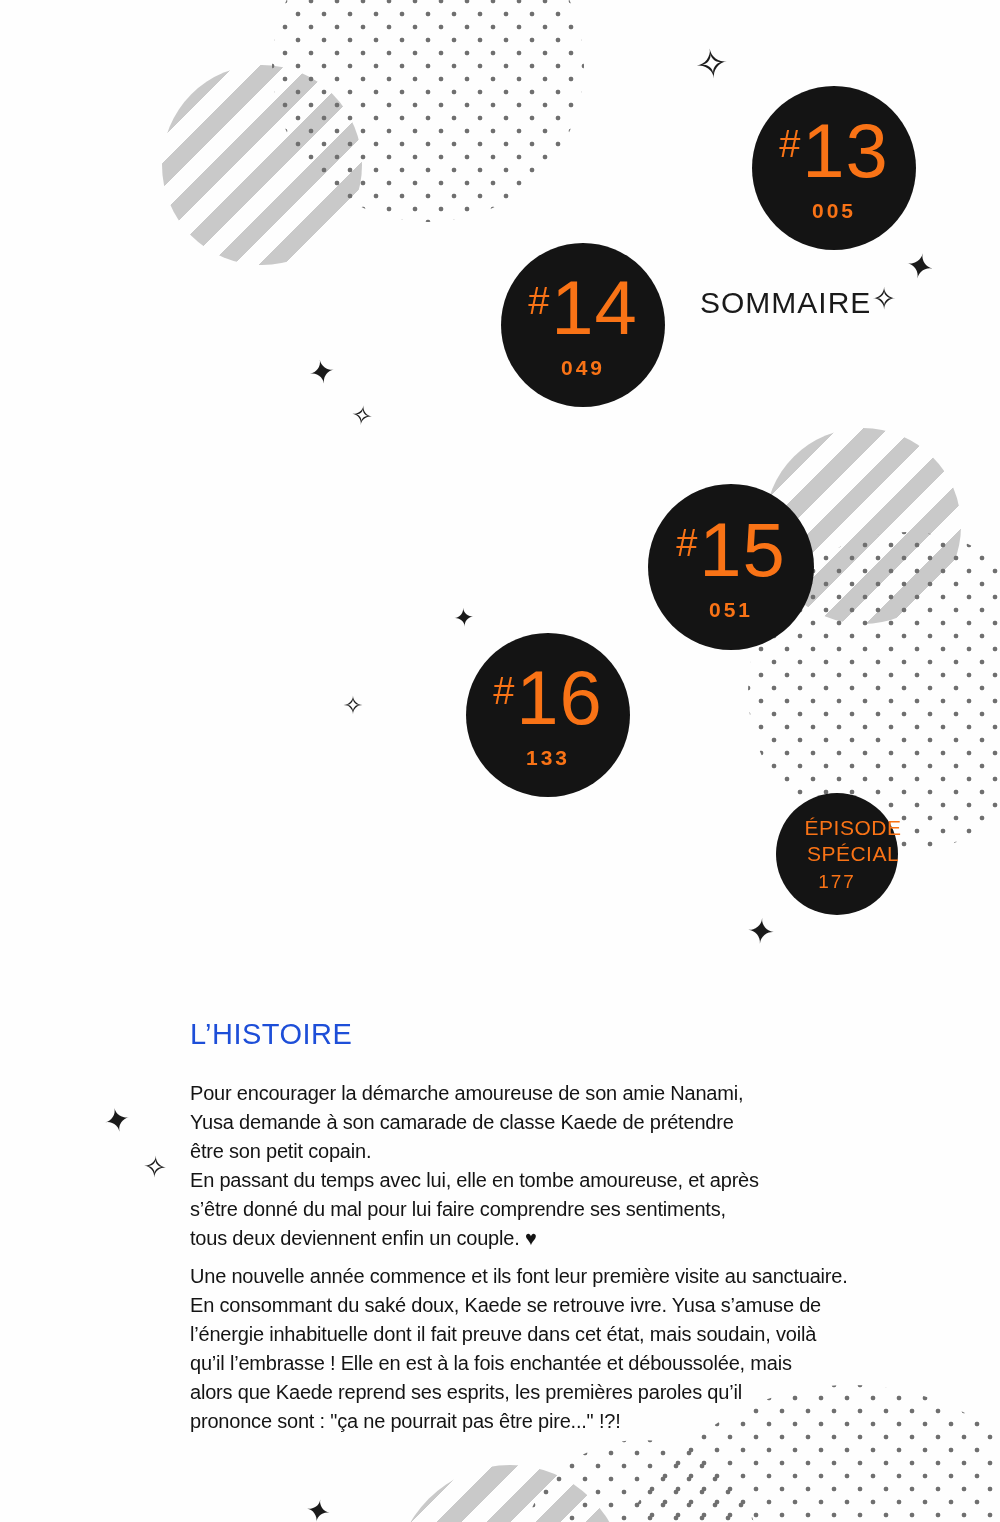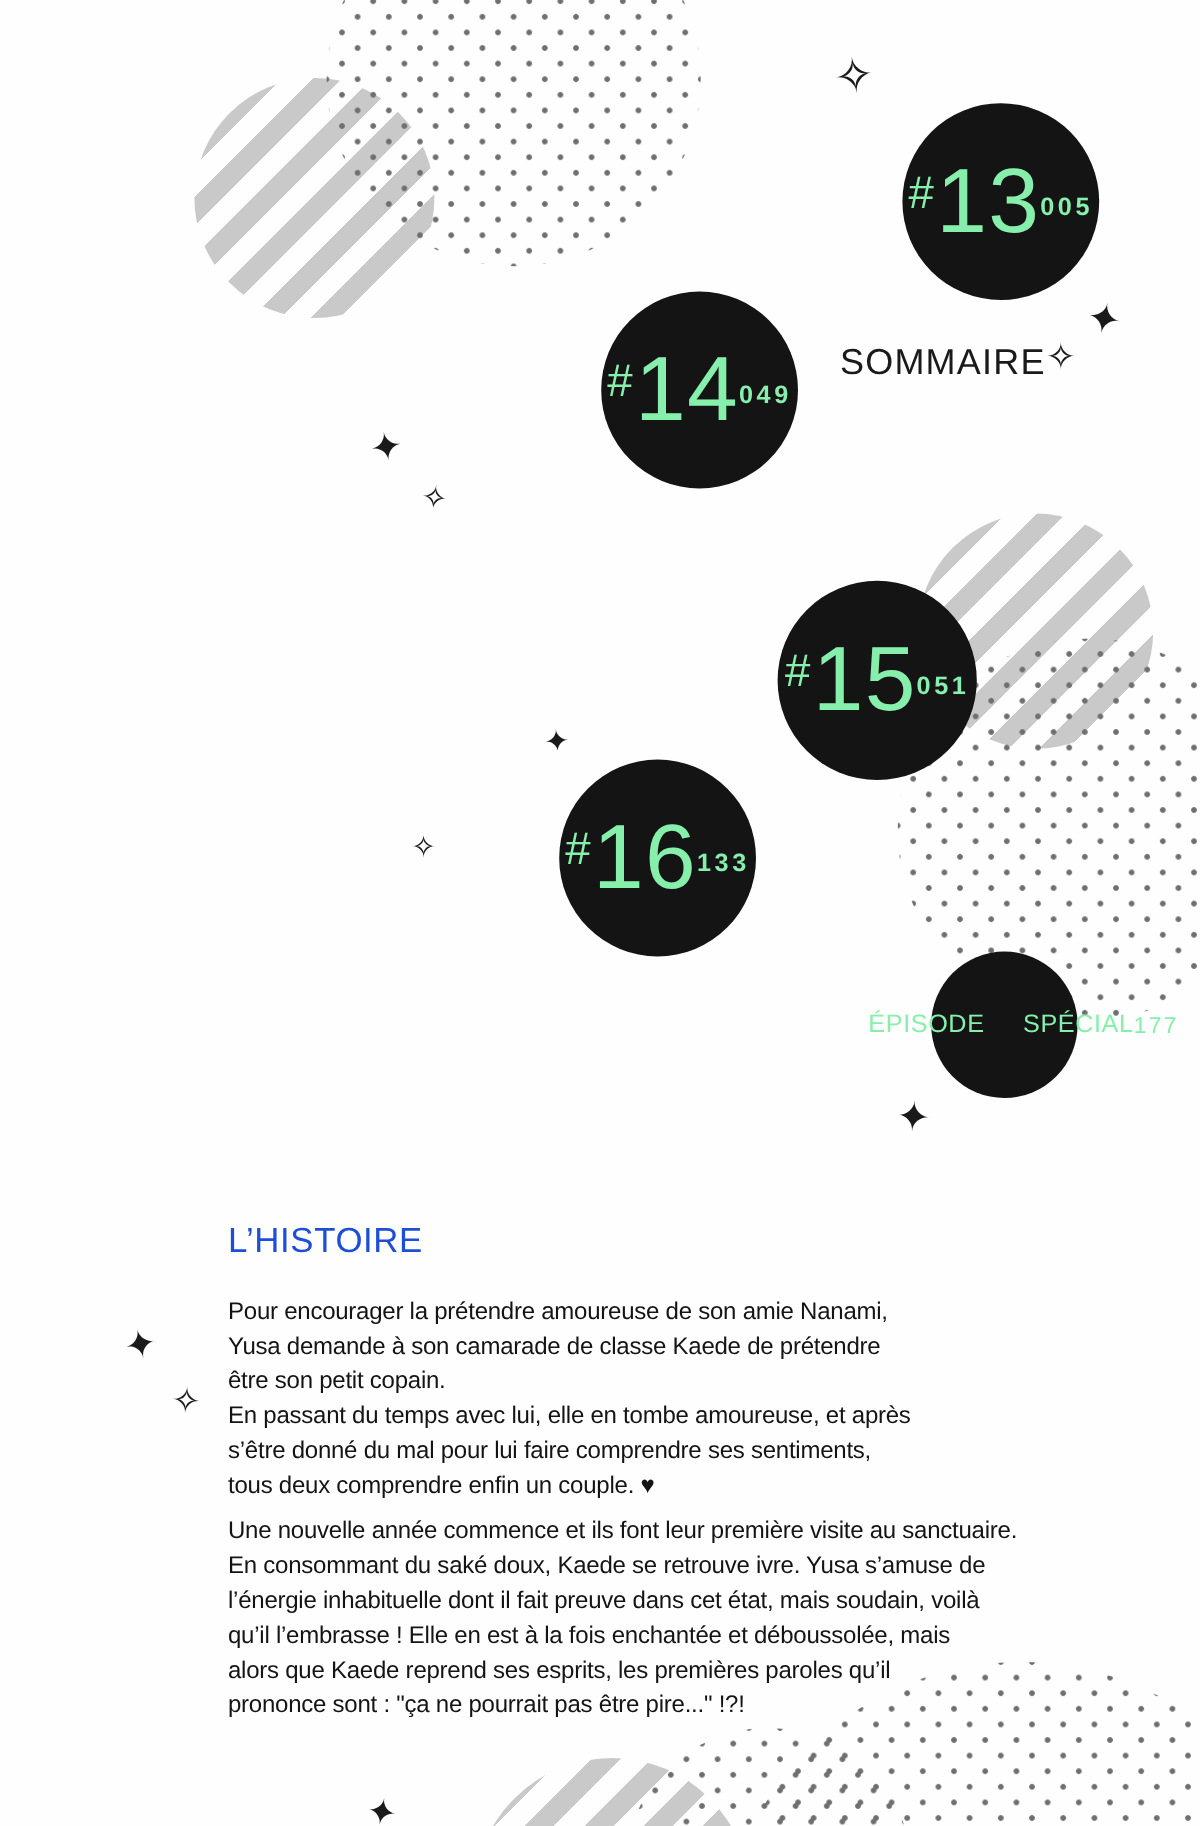--- a/index.html
+++ b/index.html
@@ -29,22 +29,22 @@
   .deco-stripes-3 { left:395px; top:1465px; width:230px; height:230px; }
 
   
   .sparkle {
     position:absolute; transform:translate(-50%,-55%);
     font-family:"DejaVu Sans", sans-serif; color:#1a1a1a; line-height:1;
   }
 
   
   .chapter-circle {
-    position:absolute; border-radius:50%; background:#141414; color:#86efac;
-    display:flex; align-items:center; justify-content:center;
+    position:absolute; border-radius:50%; background:#141414; color:#f97316;
+    display:flex; flex-direction:column; align-items:center; justify-content:center;
     text-align:center; z-index:3;
   }
   .c13 { left:752px; top:86px;  width:164px; height:164px; }
   .c14 { left:501px; top:243px; width:164px; height:164px; }
   .c15 { left:648px; top:484px; width:166px; height:166px; }
   .c16 { left:466px; top:633px; width:164px; height:164px; }
   .csp { left:776px; top:793px; width:122px; height:122px; }
   .num-row { line-height:1; white-space:nowrap; }
   .hash { font-size:38px; position:relative; top:-20px; margin-right:2px; font-weight:400; }
   .num  { font-size:76px; font-weight:400; letter-spacing:1px; }
@@ -115,26 +115,26 @@
 
   <div class="chapter-circle csp">
     <div class="sp-line">ÉPISODE</div>
     <div class="sp-line">SPÉCIAL</div>
     <div class="sp-page">177</div>
   </div>
 
   <div class="histoire-heading">L’HISTOIRE</div>
 
   <div class="story-par par1">
-    <div class="story-line">Pour encourager la prétendre amoureuse de son amie Nanami,</div>
+    <div class="story-line">Pour encourager la démarche amoureuse de son amie Nanami,</div>
     <div class="story-line">Yusa demande à son camarade de classe Kaede de prétendre</div>
     <div class="story-line">être son petit copain.</div>
     <div class="story-line">En passant du temps avec lui, elle en tombe amoureuse, et après</div>
     <div class="story-line">s’être donné du mal pour lui faire comprendre ses sentiments,</div>
-    <div class="story-line">tous deux comprendre enfin un couple. ♥</div>
+    <div class="story-line">tous deux deviennent enfin un couple. ♥</div>
   </div>
 
   <div class="story-par par2">
     <div class="story-line">Une nouvelle année commence et ils font leur première visite au sanctuaire.</div>
     <div class="story-line">En consommant du saké doux, Kaede se retrouve ivre. Yusa s’amuse de</div>
     <div class="story-line">l’énergie inhabituelle dont il fait preuve dans cet état, mais soudain, voilà</div>
     <div class="story-line">qu’il l’embrasse ! Elle en est à la fois enchantée et déboussolée, mais</div>
     <div class="story-line">alors que Kaede reprend ses esprits, les premières paroles qu’il</div>
     <div class="story-line">prononce sont : "ça ne pourrait pas être pire..." !?!</div>
   </div>

